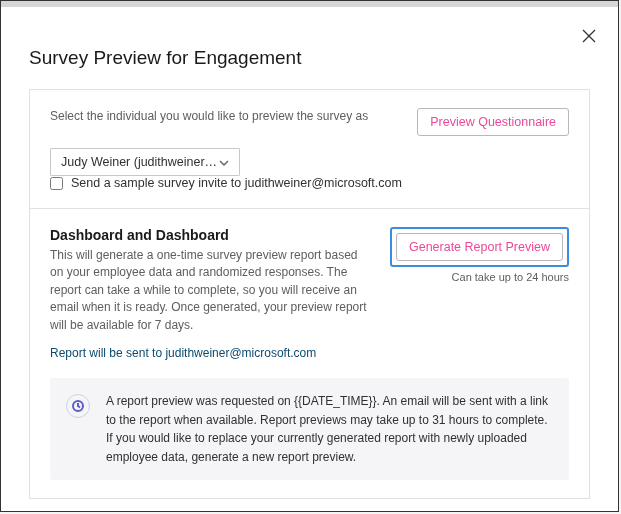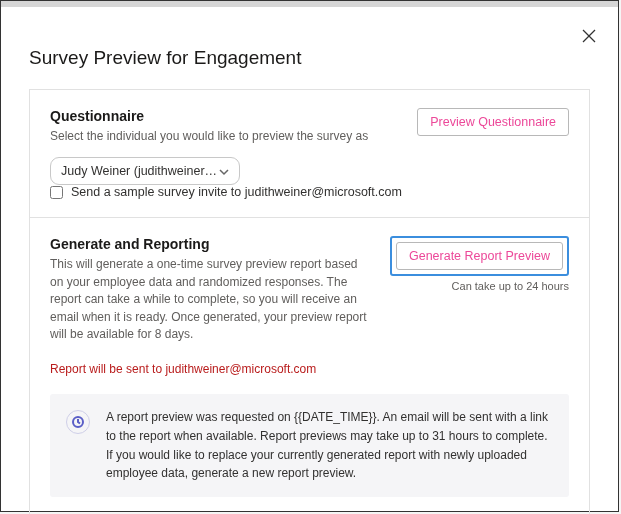--- a/index.html
+++ b/index.html
@@ -95,21 +95,21 @@
     .hint-right {
       font-size: 11px;
       color: #605e5c;
       text-align: left;
       margin-top: 4px;
       margin-left: 28px;
     }
     .dropdown {
       margin-top: 12px;
       border: 1px solid #c8c8c8;
-      border-radius: 9px;
+      border-radius: 1px;
       width: 190px;
       padding: 6px 10px;
       display: flex;
       justify-content: space-between;
       align-items: center;
       font-size: 12.5px;
       color: #323130;
       cursor: pointer;
       background: #fff;
       font-family: inherit;
@@ -130,22 +130,22 @@
       font-size: 12.5px;
       color: #323130;
     }
     .checkbox-row input {
       width: 13px;
       height: 13px;
       margin: 0;
     }
     .report-line {
       font-size: 12px;
-      color: #b91c1c;
-      margin-top: 19px;
+      color: #0c4a6e;
+      margin-top: 12px;
     }
     .info-box {
       margin-top: 18px;
       background: #f5f5f7;
       border-radius: 3px;
       padding: 14px 16px;
       display: flex;
       gap: 16px;
       align-items: flex-start;
     }
@@ -191,21 +191,20 @@
         <line x1="1" y1="1" x2="13" y2="13"></line>
         <line x1="13" y1="1" x2="1" y2="13"></line>
       </svg>
     </div>
 
     <h1 class="dialog-title">Survey Preview for Engagement</h1>
 
     <div class="panel">
       <div class="section-row">
         <div class="section-left">
-          <div class="section-title">Questionnaire</div>
           <p class="subtext">Select the individual you would like to preview the survey as</p>
         </div>
         <button class="btn">Preview Questionnaire</button>
       </div>
 
       <button class="dropdown">
         <span>Judy Weiner (judithweiner…</span>
         <span class="chev">
           <svg viewBox="0 0 10 10">
               <polyline points="1,3 5,7 9,3"></polyline>
@@ -215,22 +214,22 @@
 
       <label class="checkbox-row">
         <input type="checkbox" style="">
         <span>Send a sample survey invite to judithweiner@microsoft.com</span>
       </label>
     </div>
 
     <div class="panel">
       <div class="section-row">
         <div class="section-left">
-          <div class="section-title">Generate and Reporting</div>
-          <p class="subtext">This will generate a one-time survey preview report based on your employee data and randomized responses. The report can take a while to complete, so you will receive an email when it is ready. Once generated, your preview report will be available for 8 days.</p>
+          <div class="section-title">Dashboard and Dashboard</div>
+          <p class="subtext">This will generate a one-time survey preview report based on your employee data and randomized responses. The report can take a while to complete, so you will receive an email when it is ready. Once generated, your preview report will be available for 7 days.</p>
         </div>
         <div class="right-col">
           <span class="btn-highlight-wrap">
             <button class="btn">Generate Report Preview</button>
           </span>
           <div class="hint-right">Can take up to 24 hours</div>
         </div>
       </div>
 
       <div class="report-line">Report will be sent to judithweiner@microsoft.com</div>

